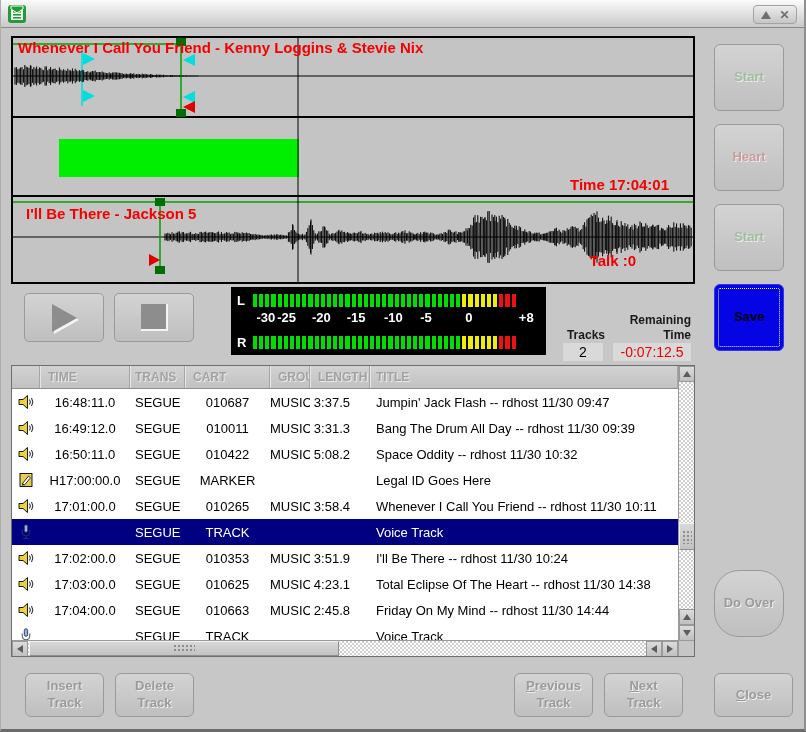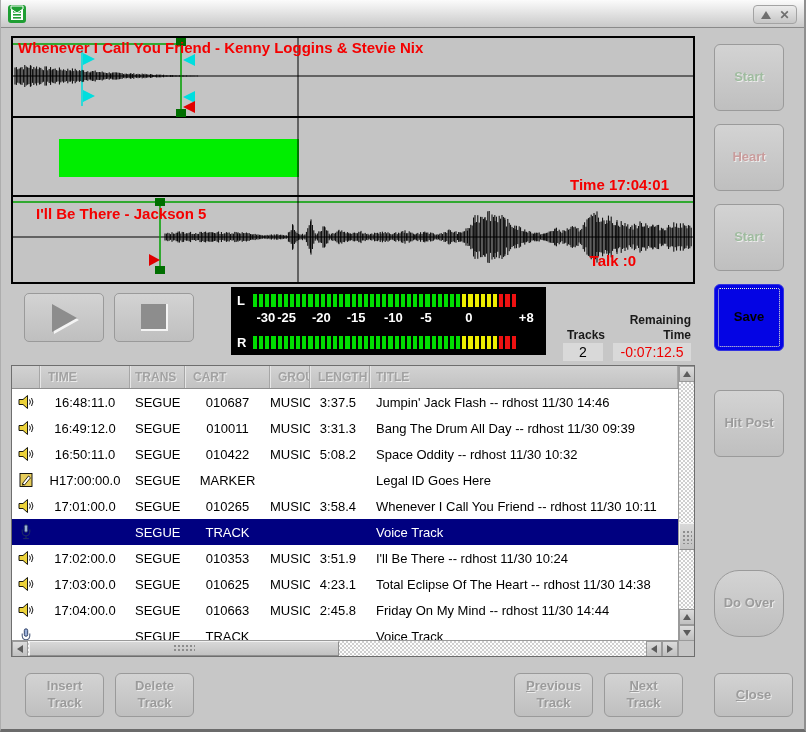--- a/index.html
+++ b/index.html
@@ -71,21 +71,21 @@
     line-height:22px; border-right:1px solid #a6a6a6; box-shadow:1px 0 0 #e6e6e6; padding-left:8px; }
   .tbody { position:absolute; left:0; top:23px; width:666px; height:252px; overflow:hidden; }
   .trow { display:flex; height:26px; align-items:center; font:13px "Liberation Sans",sans-serif; color:#000; background:#fff; }
   .trow.sel { background:#000080; color:#fff; }
   .c { overflow:hidden; white-space:nowrap; }
   .ci { width:28px; display:flex; justify-content:center; }
   .ct { width:90px; text-align:center; }
   .cr { width:55px; padding-left:5px; }
   .cc { width:85px; text-align:center; }
   .cg { width:40px; text-align:center; }
-  .cl { width:60px; text-align:right; padding-right:14px; }
+  .cl { width:60px; text-align:right; padding-right:20px; }
   .cti { flex:1; padding-left:6px; }
   
   .dither { background-color:#fdfdfd;
     background-image:linear-gradient(45deg,#cfcfcf 25%,transparent 25%,transparent 75%,#cfcfcf 75%),
                      linear-gradient(45deg,#cfcfcf 25%,transparent 25%,transparent 75%,#cfcfcf 75%);
     background-size:4px 4px; background-position:0 0,2px 2px; }
   .vsb { position:absolute; right:0; top:0; width:16px; height:275px; border-left:1px solid #9a9a9a; }
   .sb-btn { position:absolute; width:16px; height:16px; background:linear-gradient(#dcdcdc,#c0c0c0);
     border:1px solid #9a9a9a; display:flex; align-items:center; justify-content:center; }
   .arr { width:0; height:0; }
@@ -148,29 +148,28 @@
         <polygon points="182,16 170,22 182,28" fill="#00dede"></polygon>
         <polygon points="182,53 170,59 182,65" fill="#00dede"></polygon>
         <polygon points="182,63 170,69 182,75" fill="#e00000"></polygon>
         <polygon points="136,216 147,222 136,228" fill="#e00000"></polygon>
         <line x1="285" y1="0" x2="285" y2="244" stroke="#000" stroke-width="1"></line>
         <path d="M2.0 29.5V46.5M3.4 29.1V46.9M4.8 31.3V44.7M6.2 30.6V45.4M7.6 29.5V46.5M9.0 29.1V46.9M10.4 31.3V44.7M11.8 27.0V49.0M13.2 28.5V47.5M14.6 29.3V46.7M16.0 29.9V46.1M17.4 27.2V48.8M18.0 27.8V48.2M19.4 31.1V44.9M20.8 29.0V47.0M22.2 30.5V45.5M23.6 28.5V47.5M25.0 31.2V44.8M26.4 29.4V46.6M27.8 29.9V46.1M29.2 31.5V44.5M30.6 32.2V43.8M32.0 28.4V47.6M33.4 28.4V47.6M34.8 32.3V43.7M36.2 31.0V45.0M37.6 29.1V46.9M38.0 32.3V43.7M39.4 31.4V44.6M40.8 30.9V45.1M42.2 30.5V45.5M43.6 32.1V43.9M45.0 32.6V43.4M46.4 29.5V46.5M47.8 31.6V44.4M49.2 32.5V43.5M50.6 31.3V44.7M52.0 32.2V43.8M53.4 32.9V43.1M54.8 30.7V45.3M56.2 32.3V43.7M57.6 32.3V43.7M58.0 33.3V42.7M59.4 30.4V45.6M60.8 32.9V43.1M62.2 30.8V45.2M63.6 32.3V43.7M65.0 33.2V42.8M66.4 32.1V43.9M67.8 32.9V43.1M69.2 31.9V44.1M70.6 32.3V43.7M72.0 34.0V42.0M73.4 33.8V42.2M74.8 33.2V42.8M76.2 34.4V41.6M77.6 34.5V41.5M78.0 33.6V42.4M79.4 33.0V43.0M80.8 33.2V42.8M82.2 32.5V43.5M83.6 34.2V41.8M85.0 34.0V42.0M86.4 34.0V42.0M87.8 34.2V41.8M89.2 33.5V42.5M90.6 34.4V41.6M92.0 34.6V41.4M93.4 35.0V41.0M94.8 35.2V40.8M96.2 34.3V41.7M97.6 35.5V40.5M98.0 35.3V40.7M99.4 34.5V41.5M100.8 34.4V41.6M102.2 34.3V41.7M103.6 34.4V41.6M105.0 34.6V41.4M106.4 34.8V41.2M107.8 35.1V40.9M109.2 35.2V40.8M110.6 36.1V39.9M112.0 35.7V40.3M113.4 35.7V40.3M114.8 36.0V40.0M116.2 35.8V40.2M117.6 35.4V40.6M118.0 35.4V40.6M119.4 36.0V40.0M120.8 35.2V40.8M122.2 36.5V39.5M123.6 36.1V39.9M125.0 35.8V40.2M126.4 36.1V39.9M127.8 36.5V39.5M129.2 35.6V40.4M130.6 36.2V39.8M132.0 35.8V40.2M133.4 36.2V39.8M134.8 36.4V39.6M136.2 36.7V39.3M137.6 36.2V39.8M138.0 36.1V39.9M139.4 36.7V39.3M140.8 37.0V39.0M142.2 36.9V39.1M143.6 36.5V39.5M145.0 36.6V39.4M146.4 36.7V39.3M147.8 36.6V39.4M149.2 37.1V38.9M150.6 36.7V39.3M152.0 37.2V38.8M153.4 37.3V38.7M154.8 37.3V38.7M156.2 37.4V38.6M157.6 37.2V38.8M158.0 37.1V38.9M159.4 37.1V38.9M160.8 37.4V38.6M162.2 37.3V38.7M163.6 37.5V38.5M165.0 37.4V38.6M166.4 37.3V38.7M167.8 37.5V38.5M169.2 37.4V38.6M170.6 37.5V38.5M172.0 37.5V38.5M173.4 37.4V38.6M174.8 37.6V38.4M176.2 37.6V38.4M177.6 37.6V38.4M179.0 37.5V38.5M180.4 37.7V38.3M181.8 37.6V38.4M183.2 37.7V38.3M184.6 37.6V38.4" stroke="#000" stroke-width="1" fill="none"></path>
         <path d="M152.0 195.5V202.5M153.4 195.6V202.4M154.8 194.8V203.2M156.2 195.3V202.7M157.6 196.1V201.9M159.0 194.2V203.8M160.4 195.5V202.5M161.8 195.8V202.2M163.2 194.8V203.2M164.6 194.9V203.1M165.0 193.6V204.4M166.4 193.4V204.6M167.8 195.5V202.5M169.2 193.9V204.1M170.6 194.1V203.9M172.0 195.8V202.2M173.4 195.2V202.8M174.8 195.3V202.7M176.2 194.7V203.3M177.6 193.9V204.1M179.0 196.0V202.0M180.0 195.9V202.1M181.4 196.0V202.0M182.8 195.0V203.0M184.2 195.9V202.1M185.6 195.9V202.1M187.0 193.9V204.1M188.4 193.9V204.1M189.8 195.0V203.0M191.2 194.0V204.0M192.6 193.6V204.4M194.0 194.8V203.2M195.4 194.5V203.5M196.8 194.2V203.8M198.2 194.2V203.8M199.6 194.3V203.7M200.0 194.6V203.4M201.4 195.0V203.0M202.8 195.3V202.7M204.2 194.2V203.8M205.6 193.5V204.5M207.0 196.0V202.0M208.4 194.0V204.0M209.8 196.0V202.0M211.2 195.4V202.6M212.0 195.4V202.6M213.4 194.1V203.9M214.8 194.7V203.3M216.2 194.5V203.5M217.6 196.0V202.0M219.0 195.4V202.6M220.4 195.7V202.3M221.8 193.9V204.1M223.2 194.1V203.9M224.6 195.4V202.6M225.0 194.3V203.7M226.4 195.2V202.8M227.8 195.6V202.4M229.2 194.2V203.8M230.6 195.1V202.9M232.0 195.1V202.9M233.4 194.5V203.5M234.8 195.2V202.8M236.2 195.1V202.9M237.6 196.1V201.9M238.0 196.2V201.8M239.4 196.4V201.6M240.8 196.2V201.8M242.2 195.9V202.1M243.6 196.7V201.3M245.0 196.4V201.6M246.4 196.8V201.2M247.8 196.9V201.1M249.2 197.2V200.8M250.0 197.7V200.3M251.4 197.4V200.6M252.8 197.3V200.7M254.2 196.9V201.1M255.6 197.5V200.5M257.0 196.8V201.2M258.4 196.4V201.6M259.8 197.3V200.7M261.2 196.4V201.6M262.0 197.3V200.7M263.4 196.3V201.7M264.8 196.3V201.7M266.2 197.0V201.0M267.6 196.7V201.3M269.0 196.8V201.2M270.4 197.1V200.9M271.8 197.5V200.5M273.2 197.2V200.8M274.0 197.9V200.1M275.4 194.3V203.7M276.8 193.8V204.2M278.2 192.2V205.8M279.6 186.2V211.8M280.0 187.3V210.7M281.4 192.0V206.0M282.8 193.5V204.5M284.0 195.0V203.0M285.4 195.9V202.1M286.8 196.4V201.6M288.2 196.6V201.4M289.6 195.8V202.2M291.0 197.3V200.7M292.0 196.4V201.6M293.4 193.9V204.1M294.8 190.2V207.8M296.2 187.2V210.8M297.6 183.3V214.7M298.0 181.4V216.6M299.4 187.0V211.0M300.8 192.3V205.7M302.2 195.3V202.7M303.0 196.8V201.2M304.4 195.5V202.5M305.8 193.3V204.7M307.2 193.5V204.5M308.6 193.0V205.0M310.0 188.4V209.6M311.4 188.4V209.6M312.0 189.3V208.7M313.4 192.3V205.7M314.8 192.7V205.3M316.2 195.7V202.3M317.0 197.2V200.8M318.4 195.7V202.3M319.8 195.1V202.9M321.2 195.6V202.4M322.6 194.8V203.2M324.0 193.6V204.4M325.4 192.6V205.4M326.0 191.8V206.2M327.4 193.6V204.4M328.8 192.4V205.6M330.2 194.0V204.0M331.6 193.8V204.2M333.0 195.3V202.7M334.4 194.1V203.9M335.8 194.8V203.2M336.0 195.8V202.2M337.4 195.4V202.6M338.8 195.9V202.1M340.2 194.8V203.2M341.6 194.6V203.4M343.0 195.2V202.8M344.4 195.2V202.8M345.8 193.8V204.2M347.2 194.1V203.9M348.0 192.9V205.1M349.4 195.5V202.5M350.8 195.6V202.4M352.2 194.9V203.1M353.6 196.1V201.9M355.0 195.8V202.2M356.0 196.9V201.1M357.4 195.9V202.1M358.8 195.5V202.5M360.2 196.4V201.6M361.6 194.7V203.3M363.0 195.0V203.0M364.4 194.8V203.2M365.8 195.6V202.4M367.2 194.0V204.0M368.0 195.6V202.4M369.4 193.7V204.3M370.8 195.2V202.8M372.2 194.0V204.0M373.6 195.3V202.7M375.0 194.3V203.7M376.4 195.3V202.7M377.8 196.1V201.9M379.2 196.6V201.4M380.0 195.9V202.1M381.4 195.0V203.0M382.8 194.3V203.7M384.2 196.1V201.9M385.6 194.7V203.3M387.0 195.3V202.7M388.4 193.6V204.4M389.8 193.1V204.9M391.2 194.8V203.2M392.0 192.3V205.7M393.4 195.2V202.8M394.8 195.2V202.8M396.2 193.3V204.7M397.6 194.5V203.5M399.0 194.7V203.3M400.4 195.7V202.3M401.8 196.6V201.4M402.0 196.4V201.6M403.4 195.6V202.4M404.8 194.9V203.1M406.2 196.2V201.8M407.6 194.2V203.8M409.0 195.9V202.1M410.4 194.1V203.9M411.8 193.6V204.4M412.0 194.7V203.3M413.4 194.6V203.4M414.8 194.5V203.5M416.2 195.9V202.1M417.6 194.5V203.5M419.0 194.8V203.2M420.4 195.3V202.7M421.8 196.4V201.6M423.2 197.0V201.0M424.0 196.2V201.8M425.4 196.6V201.4M426.8 195.7V202.3M428.2 195.1V202.9M429.6 196.0V202.0M431.0 194.2V203.8M432.4 194.1V203.9M433.8 194.9V203.1M435.2 192.2V205.8M436.0 191.5V206.5M437.4 192.2V205.8M438.8 193.9V204.1M440.2 194.6V203.4M441.6 193.8V204.2M443.0 193.3V204.7M444.4 196.0V202.0M445.8 194.0V204.0M446.0 194.4V203.6M447.4 194.3V203.7M448.8 194.6V203.4M450.2 193.5V204.5M451.6 193.2V204.8M453.0 190.4V207.6M454.4 192.7V205.3M455.0 190.0V208.0M456.4 190.2V207.8M457.8 186.8V211.2M459.2 187.5V210.5M460.6 179.5V218.5M462.0 177.1V220.9M462.0 184.9V213.1M463.4 184.0V214.0M464.8 177.2V220.8M466.2 184.6V213.4M467.6 178.8V219.2M469.0 178.9V219.1M470.4 180.9V217.1M471.8 180.2V217.8M472.0 179.0V219.0M473.4 182.3V215.7M474.8 173.3V224.7M476.2 173.0V225.0M477.6 183.1V214.9M479.0 176.5V221.5M480.4 178.9V219.1M481.8 177.1V220.9M482.0 182.9V215.1M483.4 178.7V219.3M484.8 184.2V213.8M486.2 177.8V220.2M487.6 180.7V217.3M489.0 177.0V221.0M490.4 178.9V219.1M491.8 179.8V218.2M492.0 181.7V216.3M493.4 188.5V209.5M494.8 181.0V217.0M496.2 184.8V213.2M497.6 186.8V211.2M499.0 188.9V209.1M500.4 190.0V208.0M501.8 187.6V210.4M502.0 191.2V206.8M503.4 187.8V210.2M504.8 191.9V206.1M506.2 188.3V209.7M507.6 189.3V208.7M509.0 193.0V205.0M510.4 193.3V204.7M511.8 191.4V206.6M512.0 193.7V204.3M513.4 193.8V204.2M514.8 194.6V203.4M516.2 193.0V205.0M517.6 193.7V204.3M519.0 195.4V202.6M520.4 195.7V202.3M521.8 194.7V203.3M522.0 195.6V202.4M523.4 194.7V203.3M524.8 194.8V203.2M526.2 194.5V203.5M527.6 196.4V201.6M529.0 196.0V202.0M530.4 195.6V202.4M531.8 195.8V202.2M532.0 195.3V202.7M533.4 194.9V203.1M534.8 194.6V203.4M536.2 193.5V204.5M537.6 193.3V204.7M539.0 193.0V205.0M540.4 193.1V204.9M541.8 191.1V206.9M542.0 190.5V207.5M543.4 189.7V208.3M544.8 193.0V205.0M546.2 191.7V206.3M547.6 193.7V204.3M549.0 194.9V203.1M550.0 192.2V205.8M551.4 192.5V205.5M552.8 193.2V204.8M554.2 190.3V207.7M555.6 191.7V206.3M557.0 190.9V207.1M558.0 188.8V209.2M559.4 188.1V209.9M560.8 189.2V208.8M562.2 188.7V209.3M563.6 190.4V207.6M565.0 190.0V208.0M566.0 193.5V204.5M567.4 192.1V205.9M568.8 190.9V207.1M570.2 186.9V211.1M571.6 184.3V213.7M573.0 188.7V209.3M574.0 181.4V216.6M575.4 180.1V217.9M576.8 179.3V218.7M578.2 176.7V221.3M579.6 178.1V219.9M581.0 175.0V223.0M582.4 176.8V221.2M583.8 184.0V214.0M584.0 173.4V224.6M585.4 179.6V218.4M586.8 183.9V214.1M588.2 183.5V214.5M589.6 179.7V218.3M591.0 182.4V215.6M592.4 186.0V212.0M593.8 182.3V215.7M594.0 185.2V212.8M595.4 177.6V220.4M596.8 182.7V215.3M598.2 178.6V219.4M599.6 185.1V212.9M601.0 187.1V210.9M602.4 187.2V210.8M603.8 184.1V213.9M604.0 182.1V215.9M605.4 187.7V210.3M606.8 188.8V209.2M608.2 183.1V214.9M609.6 187.0V211.0M611.0 188.1V209.9M612.0 185.0V213.0M613.4 188.4V209.6M614.8 186.3V211.7M616.2 190.7V207.3M617.6 189.0V209.0M619.0 187.4V210.6M620.0 191.6V206.4M621.4 185.8V212.2M622.8 187.1V210.9M624.2 190.3V207.7M625.6 188.0V210.0M627.0 183.4V214.6M628.4 185.0V213.0M629.8 188.6V209.4M630.0 188.9V209.1M631.4 188.4V209.6M632.8 185.3V212.7M634.2 187.3V210.7M635.6 190.0V208.0M637.0 188.5V209.5M638.4 188.3V209.7M639.8 186.6V211.4M640.0 187.4V210.6M641.4 188.8V209.2M642.8 188.3V209.7M644.2 187.0V211.0M645.6 186.9V211.1M647.0 192.3V205.7M648.4 189.8V208.2M649.8 191.2V206.8M650.0 190.4V207.6M651.4 192.3V205.7M652.8 192.2V205.8M654.2 189.6V208.4M655.6 187.0V211.0M657.0 188.8V209.2M658.0 189.9V208.1M659.4 189.6V208.4M660.8 184.3V213.7M662.2 188.8V209.2M663.6 185.4V212.6M665.0 189.6V208.4M666.0 190.0V208.0M667.4 185.3V212.7M668.8 189.6V208.4M670.2 185.3V212.7M671.6 187.3V210.7M673.0 187.9V210.1M674.0 190.3V207.7M675.4 187.1V210.9M676.8 187.7V210.3M678.2 189.7V208.3" stroke="#000" stroke-width="1" fill="none"></path>
       </svg>
     <div class="wv-label" style="left:5px; top:1px;">Whenever I Call You Friend - Kenny Loggins &amp; Stevie Nix</div>
     <div class="wv-label" style="right:24px; top:138px;">Time 17:04:01</div>
-    <div class="wv-label" style="left:23px; top:167px;text-align:center;">I'll Be There - Jackson 5</div>
+    <div class="wv-label" style="left:13px; top:167px;text-align:center;">I'll Be There - Jackson 5</div>
     <div class="wv-label" style="right:57px; top:214px;">Talk :0</div>
   </div>
 
   <button class="btn sq greenish" style="top:44px;">Start</button>
   <button class="btn sq reddish" style="top:124px;">Heart</button>
   <button class="btn sq greenish" style="top:204px;">Start</button>
   <button class="btn sq save" style="top:284px;">Save</button>
-  <button class="btn sq" style="top:390px;">Hit Post</button>
   <button class="btn sq" style="top:570px;border-radius:25px;">Do Over</button>
 
   <button class="t-btn" style="left:23px;">
       <span class="play-tri"></span>
     </button>
   <button class="t-btn" style="left:113px;">
       <span class="stop-sq"></span>
     </button>
 
   <div class="meter">
@@ -304,21 +303,21 @@
             <svg width="17" height="16" viewBox="0 0 17 16">
               <polygon points="1,5.5 5,5.5 9.5,1.5 9.5,14.5 5,10.5 1,10.5" fill="#ecd23a" stroke="#000" stroke-width="0.9"></polygon>
               <path d="M11.5 5.5 q1.8 2.5 0 5 M13.5 4 q2.8 4 0 8" stroke="#000" fill="none" stroke-width="0.9"></path>
             </svg>
           </div>
           <div class="c ct">16:48:11.0</div>
           <div class="c cr">SEGUE</div>
           <div class="c cc">010687</div>
           <div class="c cg">MUSIC</div>
           <div class="c cl">3:37.5</div>
-          <div class="c cti">Jumpin' Jack Flash -- rdhost 11/30 14:46</div>
+          <div class="c cti">Jumpin' Jack Flash -- rdhost 11/30 09:47</div>
         </div>
         <div class="trow">
           <div class="c ci">
             <svg width="17" height="16" viewBox="0 0 17 16">
               <polygon points="1,5.5 5,5.5 9.5,1.5 9.5,14.5 5,10.5 1,10.5" fill="#ecd23a" stroke="#000" stroke-width="0.9"></polygon>
               <path d="M11.5 5.5 q1.8 2.5 0 5 M13.5 4 q2.8 4 0 8" stroke="#000" fill="none" stroke-width="0.9"></path>
             </svg>
           </div>
           <div class="c ct">16:49:12.0</div>
           <div class="c cr">SEGUE</div>

